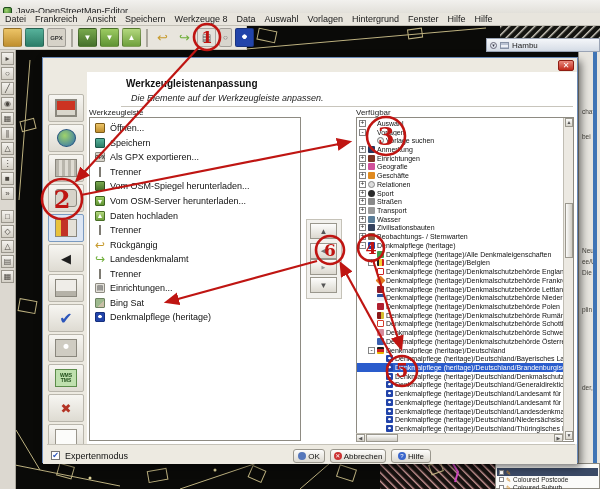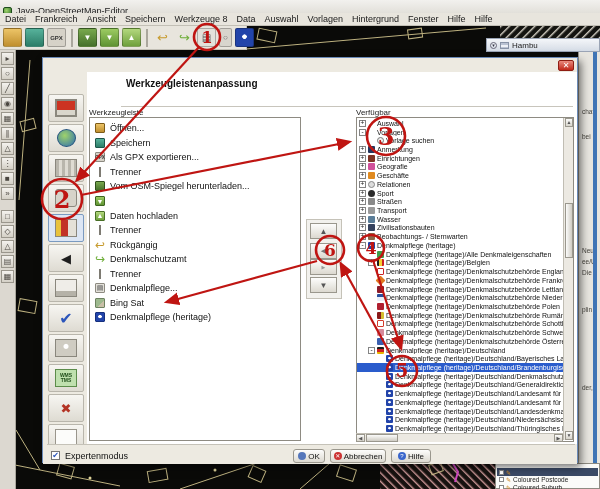--- a/index.html
+++ b/index.html
@@ -336,20 +336,21 @@
         <span class="stylepen">✎</span>
         <span>Coloured Suburb</span>
       </div>
     </div>
 
   <div class="dialog">
     <div class="dclose">✕</div>
 
     <div class="dcontent-white"></div>
     <div class="dheader-title">Werkzeugleistenanpassung</div>
+    <div class="dheader-sub">Die Elemente auf der Werkzeugleiste anpassen.</div>
     <div class="dheader-line"></div>
 
     <div class="dsidebar">
 
         <div class="sbbtn" style="top: 20px;">
           <span class="sbg sb-display"></span>
         </div>
 
         <div class="sbbtn" style="top: 50px;">
           <span class="sbg sb-conn"></span>
@@ -419,50 +420,51 @@
           <span>Trenner</span>
         </div>
 
         <div class="lrow">
           <span class="licon li-mirror"></span>
           <span>Vom OSM-Spiegel herunterladen...</span>
         </div>
 
         <div class="lrow">
           <span class="licon li-down">▼</span>
+          <span>Vom OSM-Server herunterladen...</span>
         </div>
 
         <div class="lrow">
           <span class="licon li-up">▲</span>
           <span>Daten hochladen</span>
         </div>
 
         <div class="lrow">
           <span class="licon li-sep"></span>
           <span>Trenner</span>
         </div>
 
         <div class="lrow">
           <span class="licon li-undo">↩</span>
           <span>Rückgängig</span>
         </div>
 
         <div class="lrow">
           <span class="licon li-redo">↪</span>
-          <span>Denkmalschutzamt</span>
+          <span>Landesdenkmalamt</span>
         </div>
 
         <div class="lrow">
           <span class="licon li-sep"></span>
           <span>Trenner</span>
         </div>
 
         <div class="lrow">
           <span class="licon li-pref">▤</span>
-          <span>Denkmalpflege...</span>
+          <span>Einrichtungen...</span>
         </div>
 
         <div class="lrow">
           <span class="licon li-bing"></span>
           <span>Bing Sat</span>
         </div>
 
         <div class="lrow">
           <span class="licon li-heritage"></span>
           <span>Denkmalpflege (heritage)</span>

